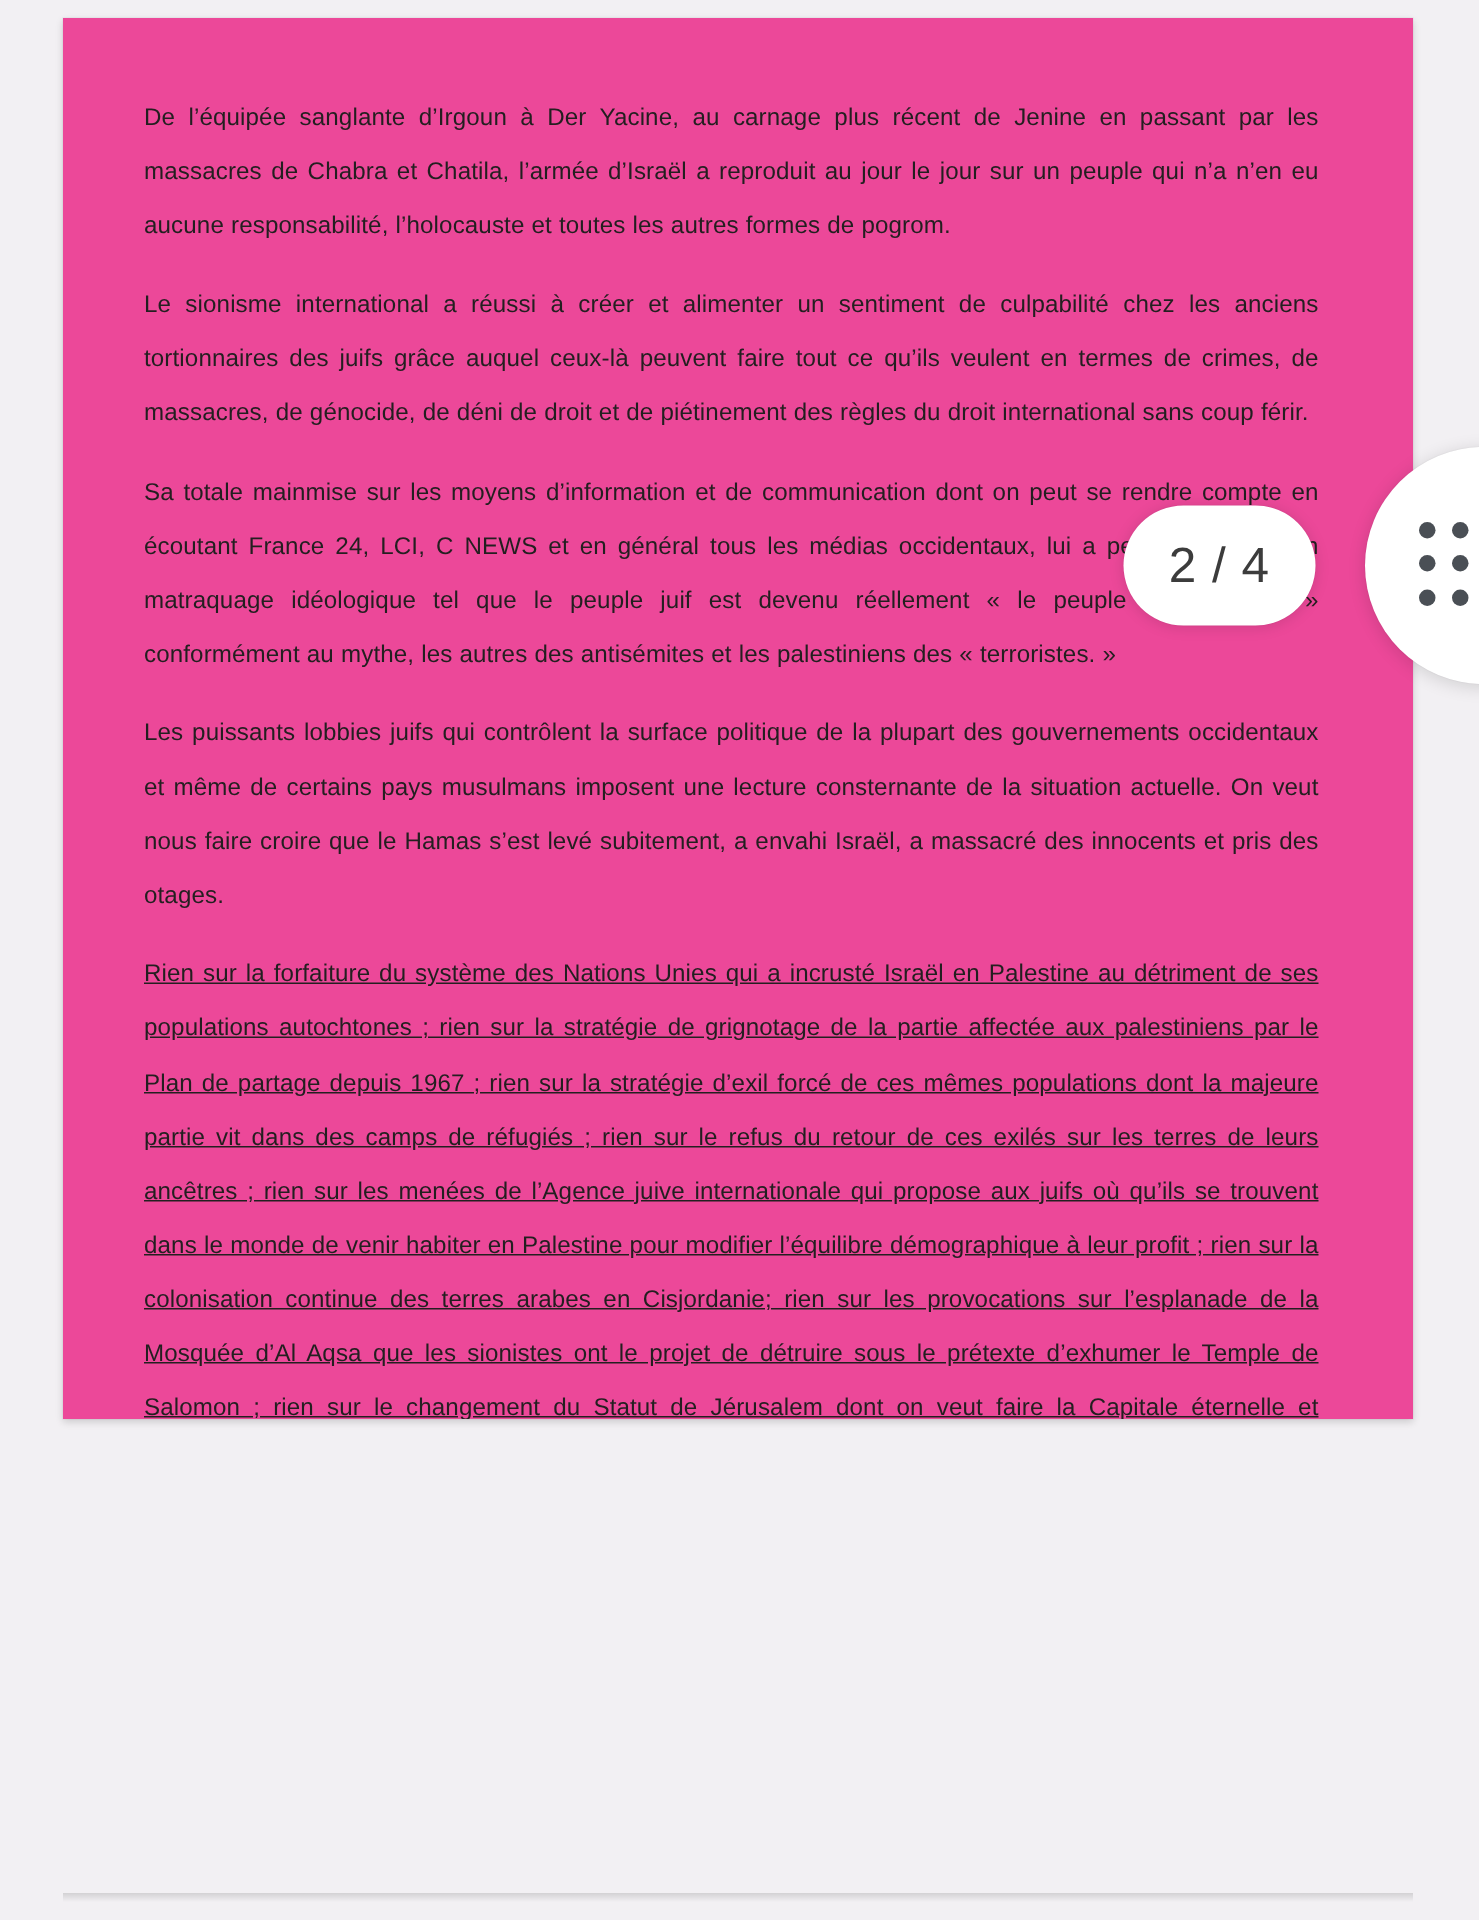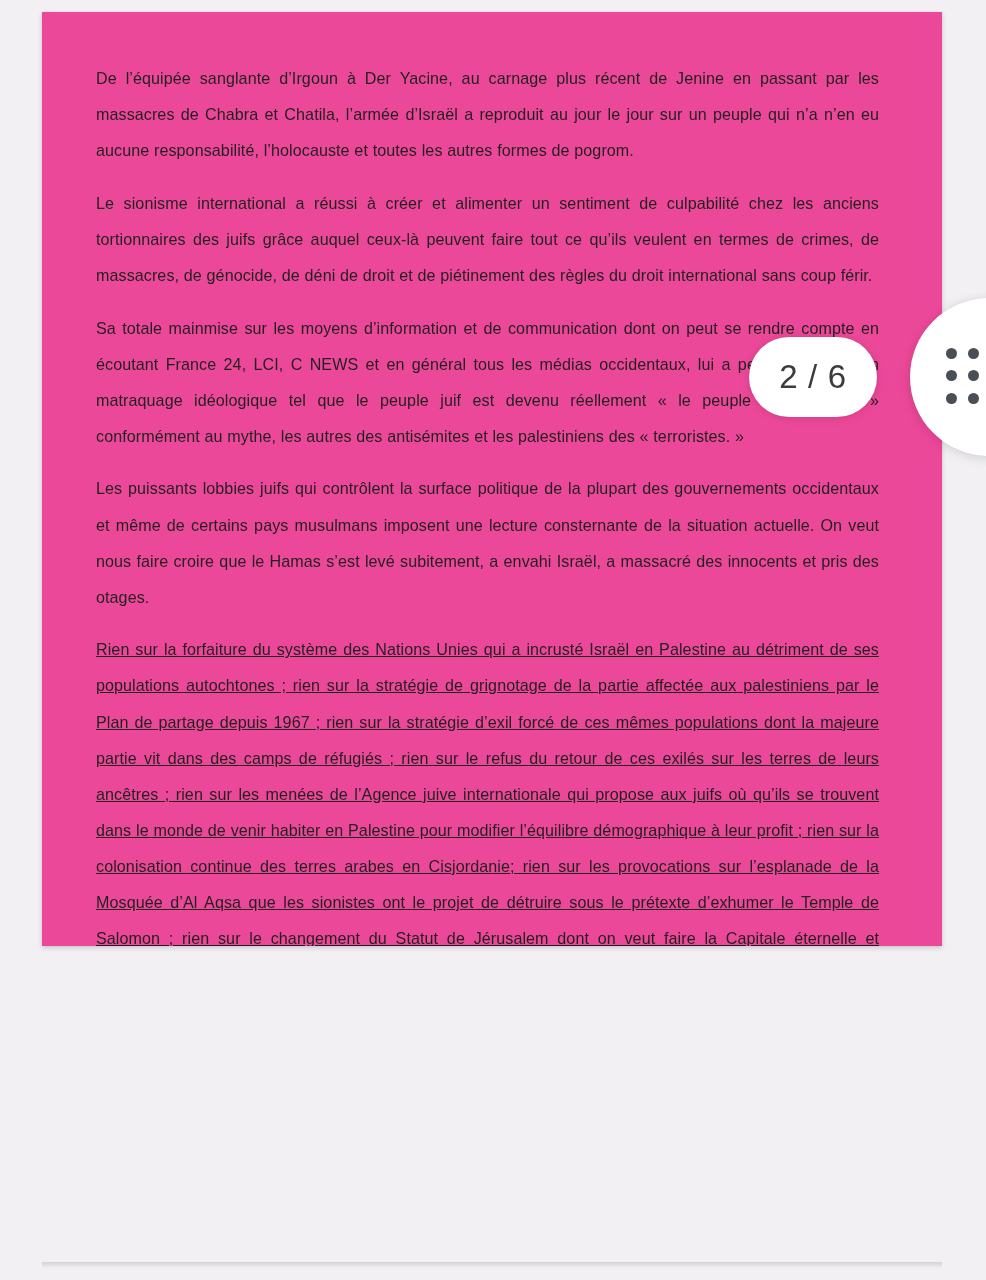--- a/index.html
+++ b/index.html
@@ -171,21 +171,21 @@
       <svg class="pn-shape" viewBox="0 0 42 31">
         <path d="M0.6 0.6 H41.4 V20.2 L30.6 30.4 H0.6 Z" fill="#ffffff" stroke="#9a9a9a" stroke-width="1"></path>
         <path d="M41.4 20.2 L30.6 20.2 L30.6 30.4 Z" fill="#e2e2e2" stroke="#9a9a9a" stroke-width="1"></path>
       </svg>
       <div class="pn-digit">2</div>
     </div>
 
   </div>
 
   <div id="page-indicator">
-    <span class="pi-text">2 / 6</span>
+    <span class="pi-text">2 / 4</span>
   </div>
 
   <div id="apps-fab">
     <div class="fab-grid">
       <span class="fab-dot"></span>
       <span class="fab-dot"></span>
       <span class="fab-dot"></span>
       <span class="fab-dot"></span>
       <span class="fab-dot"></span>
       <span class="fab-dot"></span>

